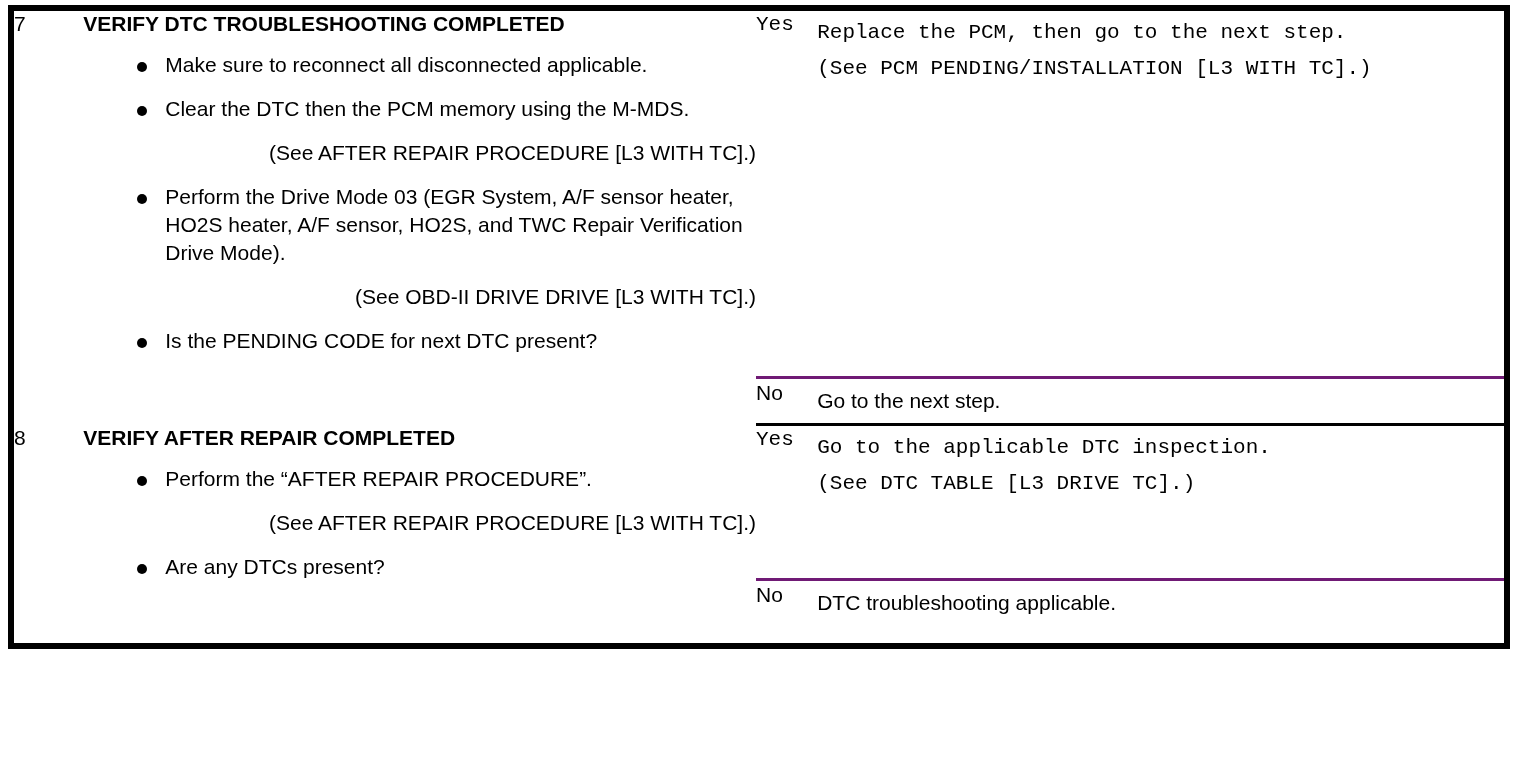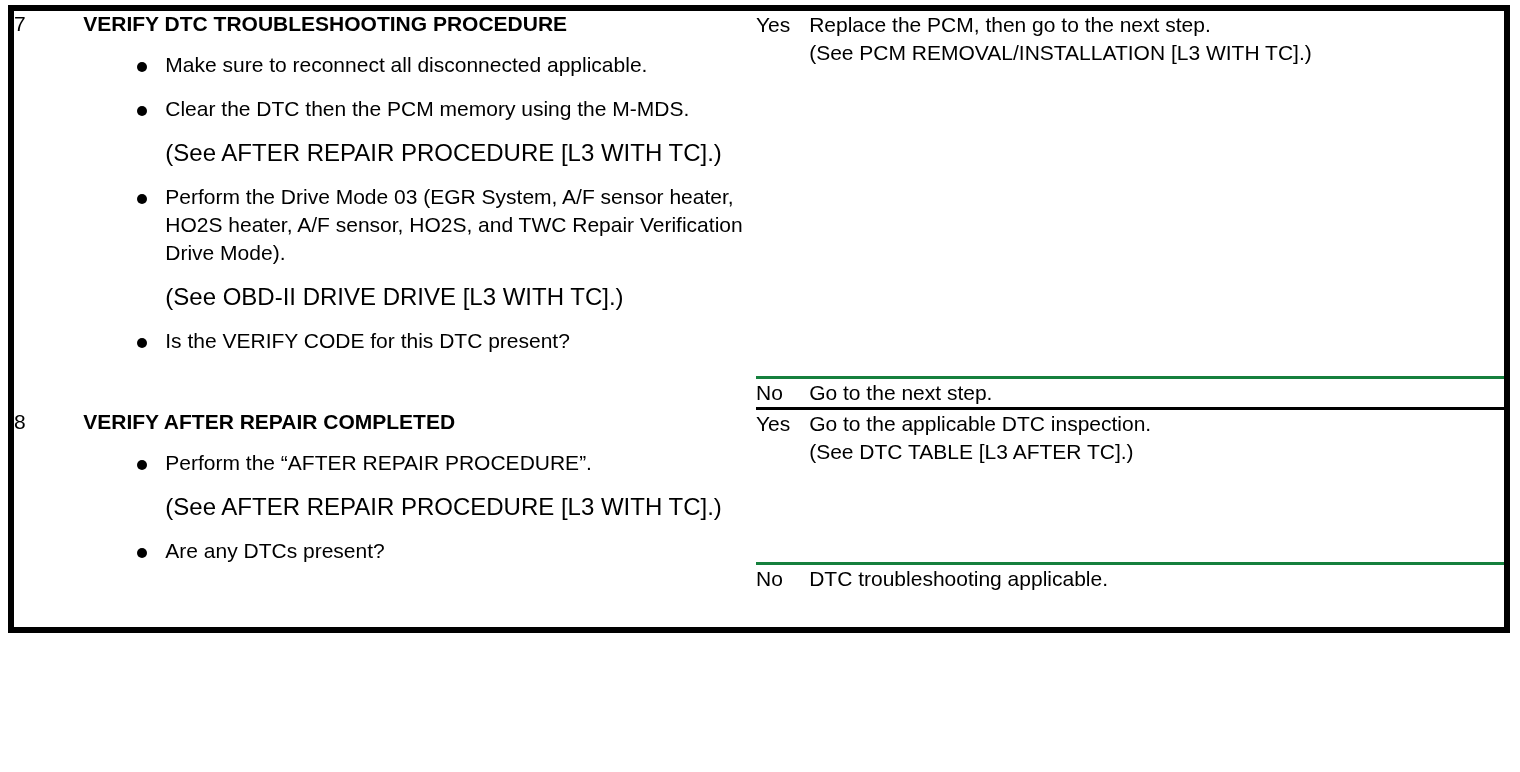--- a/index.html
+++ b/index.html
@@ -73,21 +73,21 @@
 
   .cell-action {
     padding: 8px 6px 6px 7px;
     font-size: 21px;
     line-height: 28px;
   }
 
   
   .row-step    > td { border-bottom: 3px solid #000; }
   .row-yes     > td.cell-yn,
-  .row-yes     > td.cell-action { border-bottom: 3px solid #15803d; }
+  .row-yes     > td.cell-action { border-bottom: 3px solid #701a75; font-family: Liberation Mono, monospace; }
 
   
   .step-title {
     font-size: 21px;
     line-height: 26px;
     font-weight: bold;
     letter-spacing: 0px;
     margin: 0 0 14px 0;
   }
 
@@ -110,31 +110,32 @@
     position: absolute;
     left: 54px;
     top: 11px;
     width: 10px;
     height: 10px;
     background: #000;
     border-radius: 50%;
   }
 
   .sub-note {
-    font-size: 24px;
+    font-size: 21px;
     line-height: 28px;
     margin-top: 16px;
     margin-bottom: 0;
+    text-align: right;
   }
 
   .action-note {
     margin-top: 22px;
   }
 
-  .action-line { margin: 0; }
+  .action-line { margin: 8px; }
 
 </style>
 </head>
 <body>
 
 <div class="page">
 
   <table class="dtc-table">
     <colgroup>
       <col class="c-num">
@@ -143,51 +144,51 @@
       <col class="c-act">
     </colgroup>
     <tbody>
 
       <tr class="row-yes">
         <td class="cell-num" rowspan="2">
           <span>7</span>
         </td>
 
         <td class="cell-body" rowspan="2">
-          <div class="step-title">VERIFY DTC TROUBLESHOOTING PROCEDURE</div>
+          <div class="step-title">VERIFY DTC TROUBLESHOOTING COMPLETED</div>
 
           <ul class="bullets">
             <li>
               <span class="bullet-dot"></span>
               <span>Make sure to reconnect all disconnected applicable.</span>
             </li>
             <li>
               <span class="bullet-dot"></span>
               <span>Clear the DTC then the PCM memory using the M-MDS.</span>
               <div class="sub-note">(See AFTER REPAIR PROCEDURE [L3 WITH TC].)</div>
             </li>
             <li>
               <span class="bullet-dot"></span>
               <span>Perform the Drive Mode 03 (EGR System, A/F sensor heater, HO2S heater, A/F sensor, HO2S, and TWC Repair Verification Drive Mode).</span>
               <div class="sub-note">(See OBD-II DRIVE DRIVE [L3 WITH TC].)</div>
             </li>
             <li>
               <span class="bullet-dot"></span>
-              <span>Is the VERIFY CODE for this DTC present?</span>
+              <span>Is the PENDING CODE for next DTC present?</span>
             </li>
           </ul>
         </td>
 
         <td class="cell-yn" style="height:365px;">
           <span>Yes</span>
         </td>
 
         <td class="cell-action">
           <div class="action-line">Replace the PCM, then go to the next step.</div>
-          <div class="action-line action-note">(See PCM REMOVAL/INSTALLATION [L3 WITH TC].)</div>
+          <div class="action-line action-note">(See PCM PENDING/INSTALLATION [L3 WITH TC].)</div>
         </td>
       </tr>
 
       <tr class="row-step">
         <td class="cell-yn">
           <span>No</span>
         </td>
         <td class="cell-action">
           <div class="action-line">Go to the next step.</div>
         </td>
@@ -213,21 +214,21 @@
             </li>
           </ul>
         </td>
 
         <td class="cell-yn" style="height:152px;">
           <span>Yes</span>
         </td>
 
         <td class="cell-action">
           <div class="action-line">Go to the applicable DTC inspection.</div>
-          <div class="action-line action-note">(See DTC TABLE [L3 AFTER TC].)</div>
+          <div class="action-line action-note">(See DTC TABLE [L3 DRIVE TC].)</div>
         </td>
       </tr>
 
       <tr>
         <td class="cell-yn" style="height:62px;">
           <span>No</span>
         </td>
         <td class="cell-action">
           <div class="action-line">DTC troubleshooting applicable.</div>
         </td>

